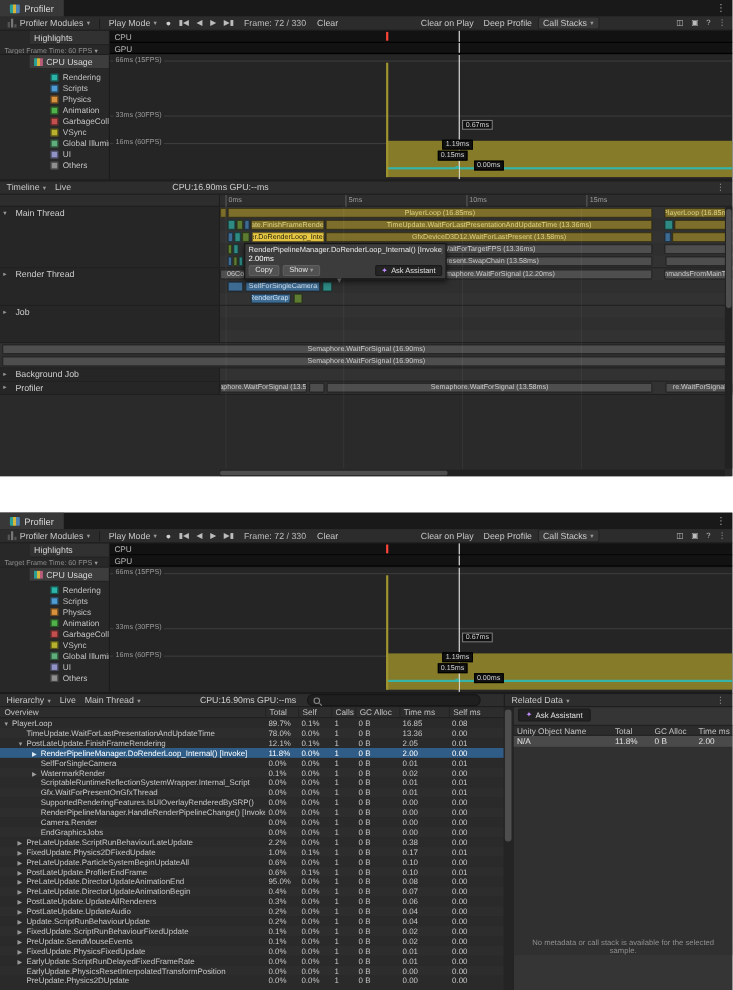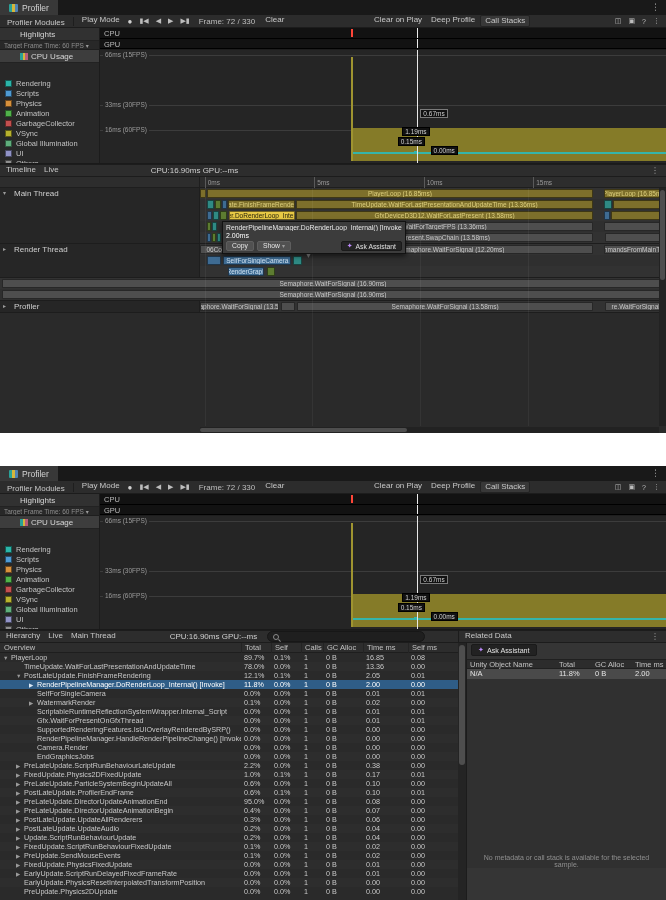--- a/index.html
+++ b/index.html
@@ -11,46 +11,46 @@
   button { font-family:inherit; background:none; border:none; color:inherit; cursor:default; }
 
   
   .titlebar { height:15px; background:#191919; display:flex; align-items:stretch; }
   .tab { background:#383838; display:flex; align-items:center; gap:4px; padding:0 9px; font-size:8.5px; color:#d4d4d4; }
   .tab-icon { width:9px; height:8px; background:linear-gradient(90deg,#2aa198 0 33%,#d4b63c 33% 66%,#4e82b4 66% 100%); border-radius:1px; }
   .tb-kebab { margin-left:auto; padding:0 6px; color:#aaa; font-size:9px; line-height:15px; }
 
   
   .toolbar { height:13px; background:#2c2c2c; border-bottom:1px solid #1c1c1c; display:flex; align-items:center; gap:1px; padding:0 3px; font-size:8px; color:#c8c8c8; white-space:nowrap; }
-  .tb-btn { display:inline-flex; align-items:center; gap:3px; padding:0 4px; height:12px; font-size:8px; color:#c8c8c8;flex-direction:column; }
+  .tb-btn { display:inline-flex; align-items:center; gap:3px; padding:0 4px; height:12px; font-size:8px; color:#c8c8c8; }
   .tb-btn.boxed { background:#383838; border:1px solid #232323; border-radius:2px; }
   .caret { font-size:6px; color:#9a9a9a; }
   .sep { width:1px; height:9px; background:#1e1e1e; margin:0 3px; }
   .tb-ico { padding:0 3px; font-size:7px; color:#bdbdbd; height:12px; }
   .tb-ico.rec { color:#d0d0d0; font-size:8px; }
   .frame-info { padding:0 5px; color:#bdbdbd; }
   .spacer { flex:1; }
   .mod-icon { width:8px; height:8px; background:linear-gradient(#555 0 0) 0 100%/2px 5px no-repeat, linear-gradient(#777 0 0) 3px 100%/2px 8px no-repeat, linear-gradient(#555 0 0) 6px 100%/2px 3px no-repeat; }
 
   
   .hl-row { display:flex; height:22px; border-bottom:1px solid #1e1e1e; }
   .side-col { width:100px; flex:0 0 100px; background:#282828; border-right:1px solid #1c1c1c; overflow:hidden; }
-  .module-row { height:13px; display:flex; align-items:center; gap:3px; padding:0 20px; background:#313131; border-bottom:1px solid #222; font-size:8px; color:#d6d6d6; }
+  .module-row { height:13px; display:flex; align-items:center; gap:3px; padding:0 4px; background:#313131; border-bottom:1px solid #222; font-size:8px; color:#d6d6d6;margin-left:27px; }
   .module-row.sel { background:#3d3d3d; }
   .cpu-ico { width:8px; height:7px; background:linear-gradient(90deg,#2aa198 0 33%,#d4b63c 33% 66%,#b85c7a 66% 100%); }
   .target-row { display:flex; align-items:center; gap:2px; font-size:6.5px; color:#8d8d8d; padding:1px 4px; white-space:nowrap; }
   .hl-strips { flex:1; display:flex; flex-direction:column; }
   .strip { position:relative; height:11px; background:#121212; border-bottom:1px solid #000; }
   .strip-label { position:absolute; left:4px; top:1px; font-size:7.5px; color:#b8b8b8; }
   .red-tick { position:absolute; left:44.4%; top:1px; bottom:1px; width:2px; background:#ff4538; }
   .white-line { position:absolute; left:56%; top:0; bottom:0; width:1px; background:#ececec; }
 
   
   .cpu-row { display:flex; height:114px; border-bottom:1px solid #1a1a1a; }
-  .legend-list { padding-top:15px; }
+  .legend-list { padding-top:2px;margin-left:41px; }
   .legend-item { display:flex; align-items:center; gap:4px; height:10px; padding:0 5px; font-size:7.5px; color:#c2c2c2; white-space:nowrap; }
   .swatch { width:7px; height:7px; flex:0 0 7px; border:1px solid rgba(0,0,0,.5); }
   .chart { position:relative; flex:1; background:#252525; overflow:hidden; }
   .gline { position:absolute; left:0; right:0; border-top:1px solid #3c3c3c; }
   .gchip { position:absolute; left:3px; top:-5px; background:#252525; padding:0 2px; font-size:6.5px; color:#9a9a9a; white-space:nowrap; }
   .vband { position:absolute; left:44.4%; right:0; bottom:2px; height:29%; background:#857b28; }
   .tealline { position:absolute; left:44.4%; right:0; bottom:9px; height:2px; background:#35b5aa; }
   .spike { position:absolute; left:44.3%; top:6%; bottom:2px; width:2px; background:#9f9430; }
   .curline { position:absolute; left:56%; top:0; bottom:0; width:1px; background:#e8e8e8; }
   .minibar { position:absolute; left:55.5%; bottom:2px; width:3px; height:10px; background:linear-gradient(#35b5aa 0 30%, #857b28 30% 100%); }
@@ -354,27 +354,41 @@
               <div class="bar c-blue" style="left: 5%; width: 14.6%;">SelfForSingleCamera</div>
               <div class="bar c-teal" style="left: 20%; width: 1.8%;"></div>
             </div>
             <div class="tl-lane">
               <div class="bar c-blue" style="left: 6%; width: 7.8%;">RenderGraph</div>
               <div class="bar c-green" style="left: 14.4%; width: 1.6%;"></div>
             </div>
           </div>
         </div>
         <div class="tl-track">
+          <div class="tl-gutter"><span class="arr">▸</span><span>Job</span></div>
           <div class="tl-lanes">
+            <div class="tl-lane"></div>
+            <div class="tl-lane"></div>
+            <div class="tl-lane"></div>
+          </div>
+        </div>
+        <div class="tl-track">
+          <div class="tl-lanes">
             <div class="tl-lane">
               <div class="bar c-gray" style="left: 0.3%; width: 99.4%;">Semaphore.WaitForSignal (16.90ms)</div>
             </div>
             <div class="tl-lane">
               <div class="bar c-gray" style="left: 0.3%; width: 99.4%;">Semaphore.WaitForSignal (16.90ms)</div>
             </div>
+          </div>
+        </div>
+        <div class="tl-track">
+          <div class="tl-gutter"><span class="arr">▸</span><span>Background Job</span></div>
+          <div class="tl-lanes">
+            <div class="tl-lane"></div>
           </div>
         </div>
         <div class="tl-track">
           <div class="tl-gutter"><span class="arr">▸</span><span>Profiler</span></div>
           <div class="tl-lanes">
             <div class="tl-lane">
               <div class="bar c-gray" style="left: 0%; width: 17%;">Semaphore.WaitForSignal (13.58ms)</div>
               <div class="bar c-gray" style="left: 17.4%; width: 3%;"></div>
               <div class="bar c-gray" style="left: 20.8%; width: 63.6%;">Semaphore.WaitForSignal (13.58ms)</div>
               <div class="bar c-gray" style="left: 87%; width: 13%;">re.WaitForSignal</div>

